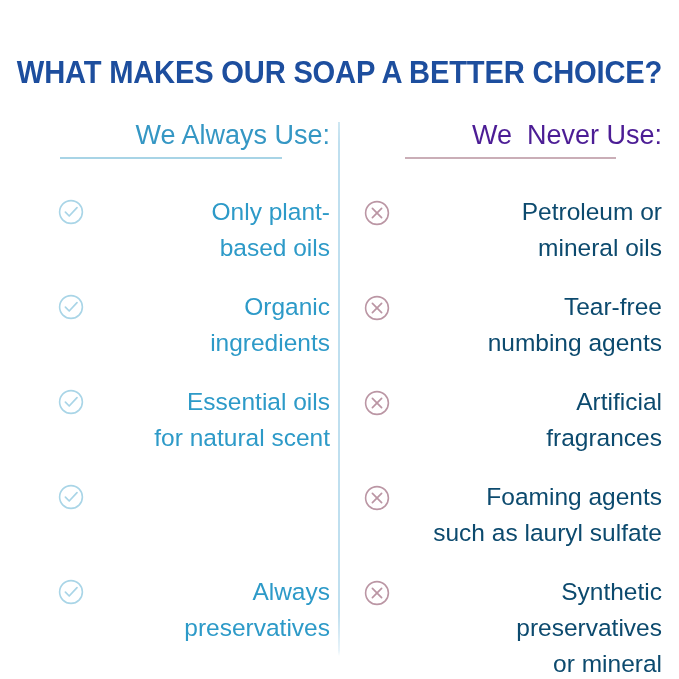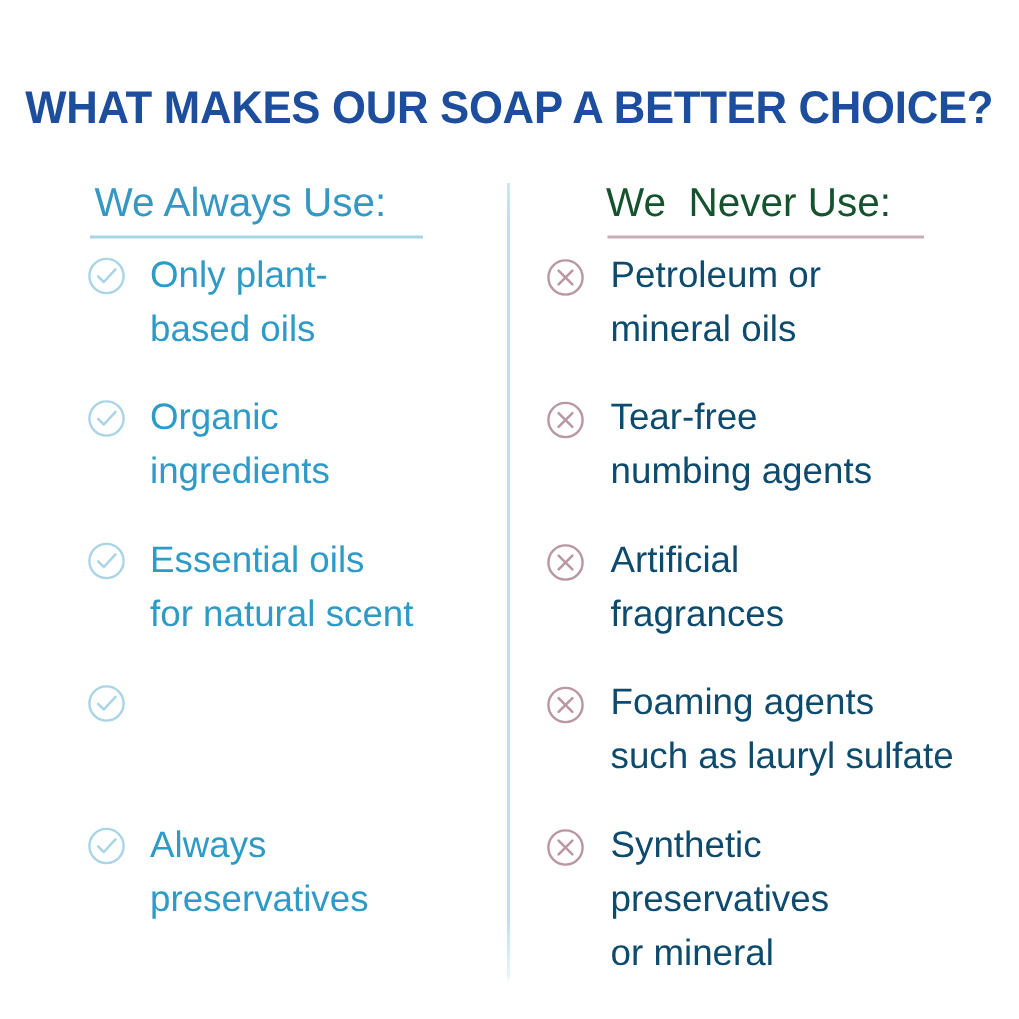--- a/index.html
+++ b/index.html
@@ -46,45 +46,46 @@
                 #bfdfef 4%,
                 #bfdfef 92%,
                 #e9f4fa 99%,
                 #ffffff 100%);
   }
 
   
   .column {
     position: absolute;
     top: 118px;
+    text-align: right;
   }
   #col-left  { left: 58px;  width: 272px; }
   #col-right { left: 362px; width: 300px; }
 
   .col-header {
     font-family: "Liberation Sans", sans-serif;
     font-weight: 400;
     font-size: 27px;
     line-height: 34px;
     white-space: pre;
   }
   #col-left .col-header  { color: #3597c4; padding-left: 5px; }
-  #col-right .col-header { color: #14532d; padding-left: 42px; }
+  #col-right .col-header { color: #4c1d95; padding-left: 42px; }
 
   .header-rule {
     height: 2px;
     margin-top: 5px;
   }
   #col-left .header-rule  { width: 222px; margin-left: 2px;  background: #a8d4e6; }
   #col-right .header-rule { width: 211px; margin-left: 43px; background: #caaeb7; }
 
   
   .items {
     position: relative;
-    margin-top: 7px;
+    margin-top: 35px;
   }
   .item {
     position: relative;
     min-height: 95px;
     padding-left: 42px;
     box-sizing: border-box;
   }
   #col-right .item { padding-left: 45px; }
 
   .item-icon {

